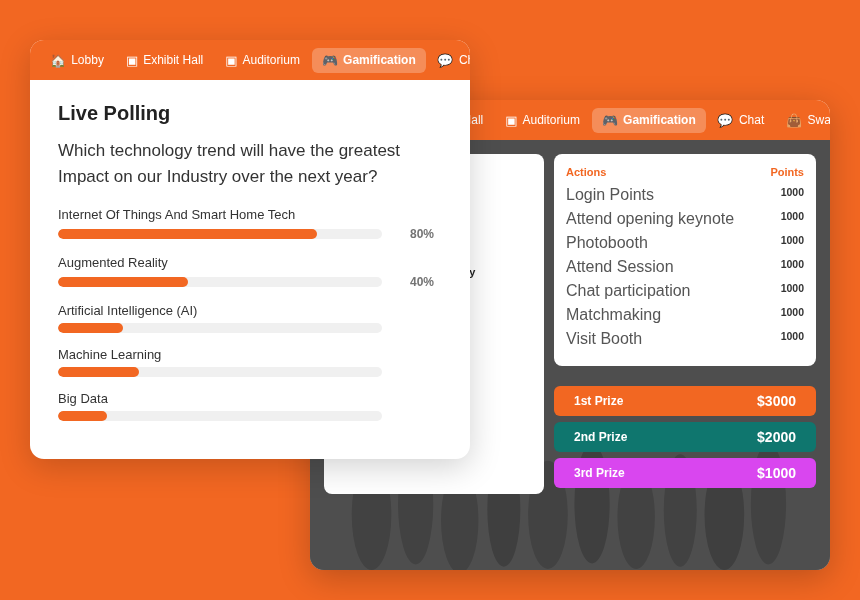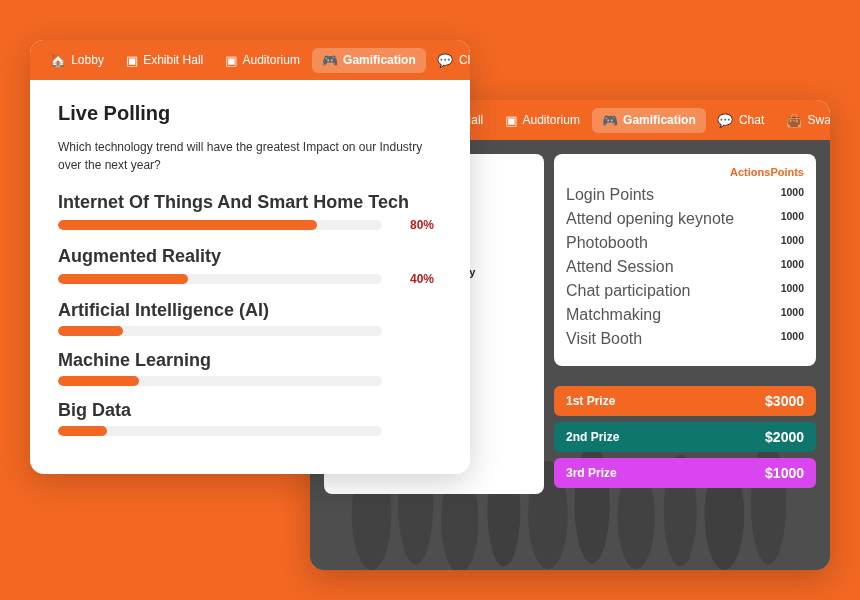--- a/index.html
+++ b/index.html
@@ -70,55 +70,55 @@
     .polling-body {
       padding: 22px 28px 24px 28px;
     }
     .polling-title {
       font-size: 20px;
       font-weight: 700;
       color: #222;
       margin-bottom: 13px;
     }
     .polling-question {
-      font-size: 12px;
+      font-size: 17px;
       color: #333;
       margin-bottom: 18px;
       line-height: 1.5;
       font-weight: 500;
     }
     .poll-option {
       margin-bottom: 14px;
     }
     .poll-option-label {
-      font-size: 18px;
+      font-size: 13px;
       color: #333;
       margin-bottom: 5px;
-      font-weight: 700;
+      font-weight: 400;
     }
     .poll-bar-row {
       display: flex;
       align-items: center;
       gap: 10px;
     }
     .poll-bar-bg {
       flex: 1;
       height: 10px;
       background: #f0f0f0;
       border-radius: 5px;
       overflow: hidden;
     }
     .poll-bar-fill {
       height: 100%;
       background: #f26722;
       border-radius: 5px;
     }
     .poll-pct {
       font-size: 12px;
-      color: #b91c1c;
+      color: #737373;
       min-width: 32px;
       font-weight: 600;
       margin-left: 18px;
     }
 
     
     .lb-bg {
       position: relative;
       background: #555;
       min-height: 430px;
@@ -221,21 +221,21 @@
 
     
     .actions-panel {
       background: #fff;
       border-radius: 8px;
       padding: 12px 12px;
       min-width: 200px;
     }
     .actions-header {
       display: flex;
-      justify-content: flex-end;
+      justify-content: space-between;
       margin-bottom: 8px;
     }
     .actions-col-label {
       font-size: 11px;
       font-weight: 700;
       color: #f26722;
     }
     .action-row {
       display: flex;
       justify-content: space-between;
@@ -253,21 +253,21 @@
 
     
     .prize-section {
       margin-top: 10px;
     }
     .prize-row {
       display: flex;
       align-items: center;
       justify-content: space-between;
       border-radius: 6px;
-      padding: 7px 12px;
+      padding: 7px 20px;
       margin-bottom: 6px;
       font-weight: 700;
     }
     .prize-1 { background: #f26722; color: #fff; }
     .prize-2 { background: #0f766e; color: #fff; }
     .prize-3 { background: #d946ef; color: #fff; }
     .prize-label { font-size: 12px; }
     .prize-amount { font-size: 14px; }
   </style>
 </head>

